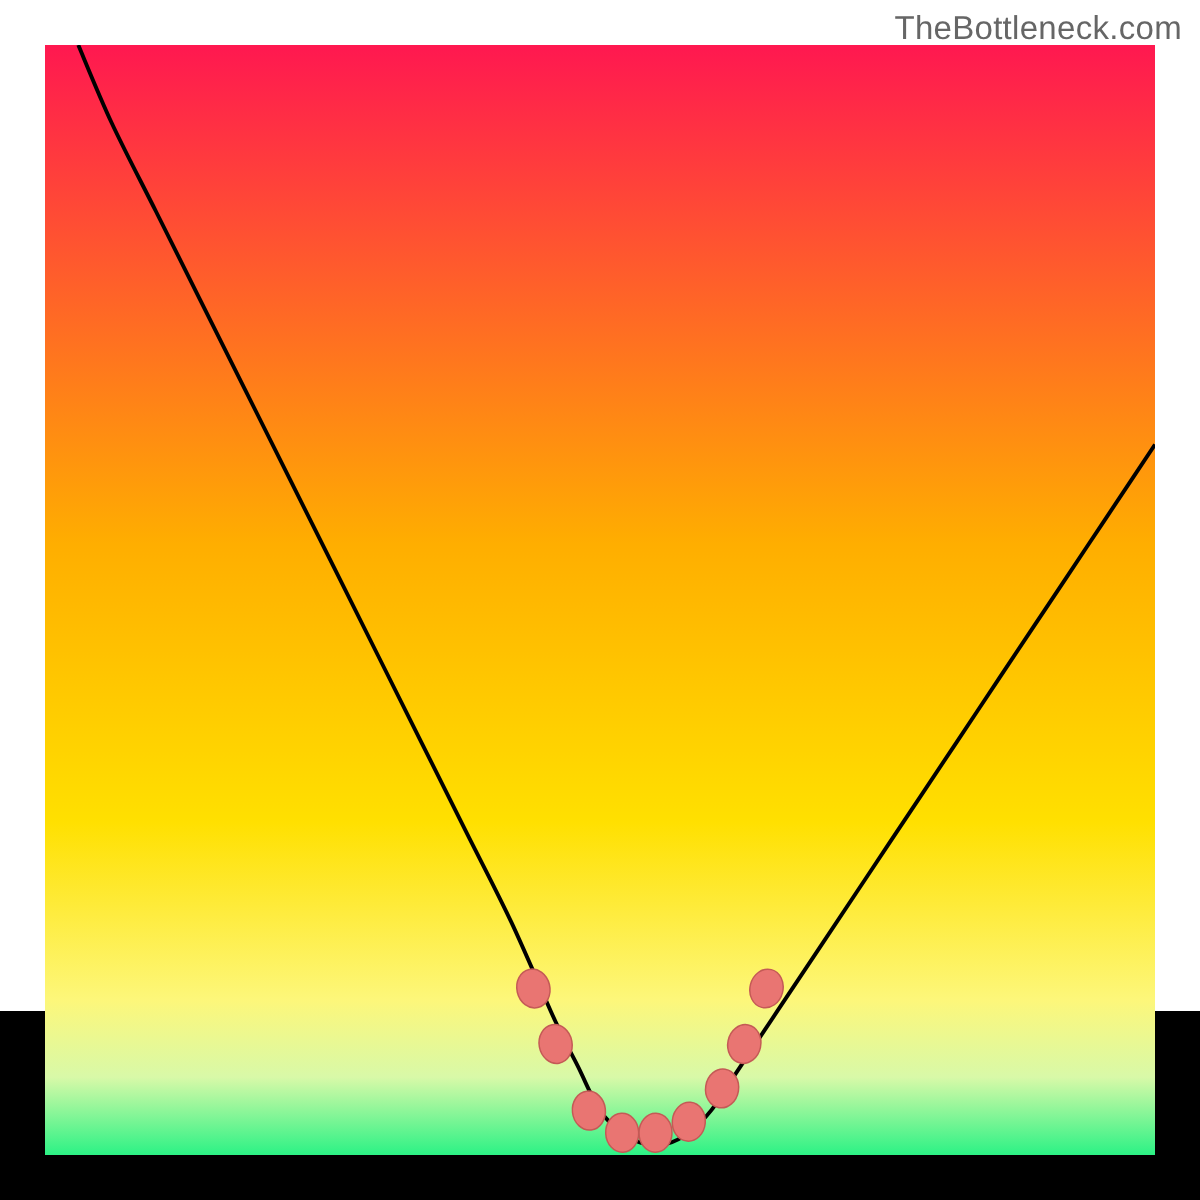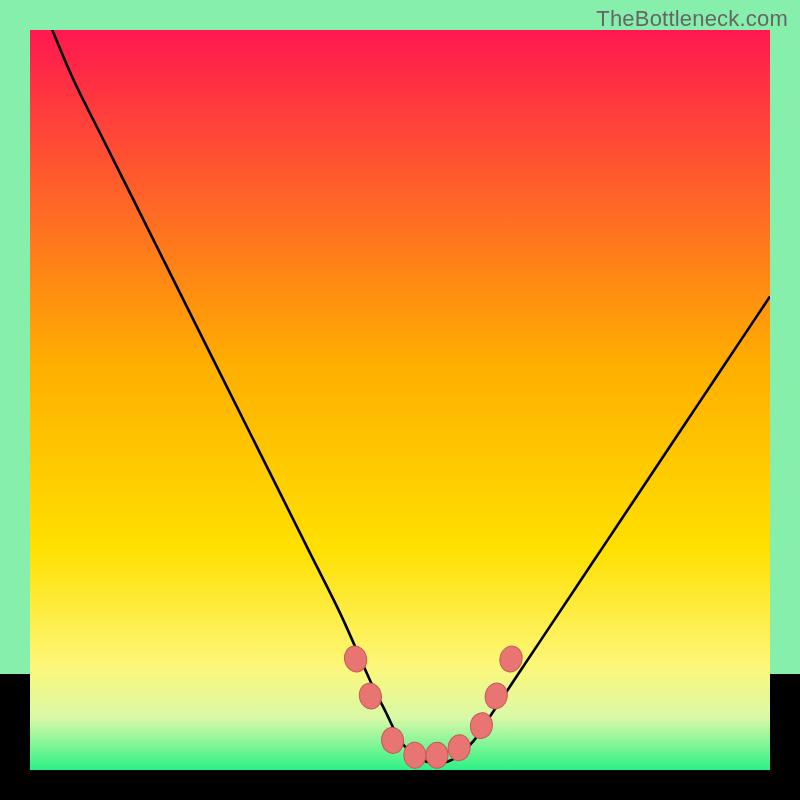--- a/index.html
+++ b/index.html
@@ -8,21 +8,21 @@
     width: 800px;
     height: 800px;
     overflow: hidden;
     background: #000;
     font-family: Arial, Helvetica, sans-serif;
   }
   .frame {
     position: absolute;
     left: 0; top: 0;
     width: 800px; height: 674px;
-    background: #86efac;
+    background: #ffffff;
   }
   .plot {
     position: absolute;
     left: 30px;
     top: 30px;
     width: 740px;
     height: 740px;
     overflow: hidden;
   }
   .attribution {

